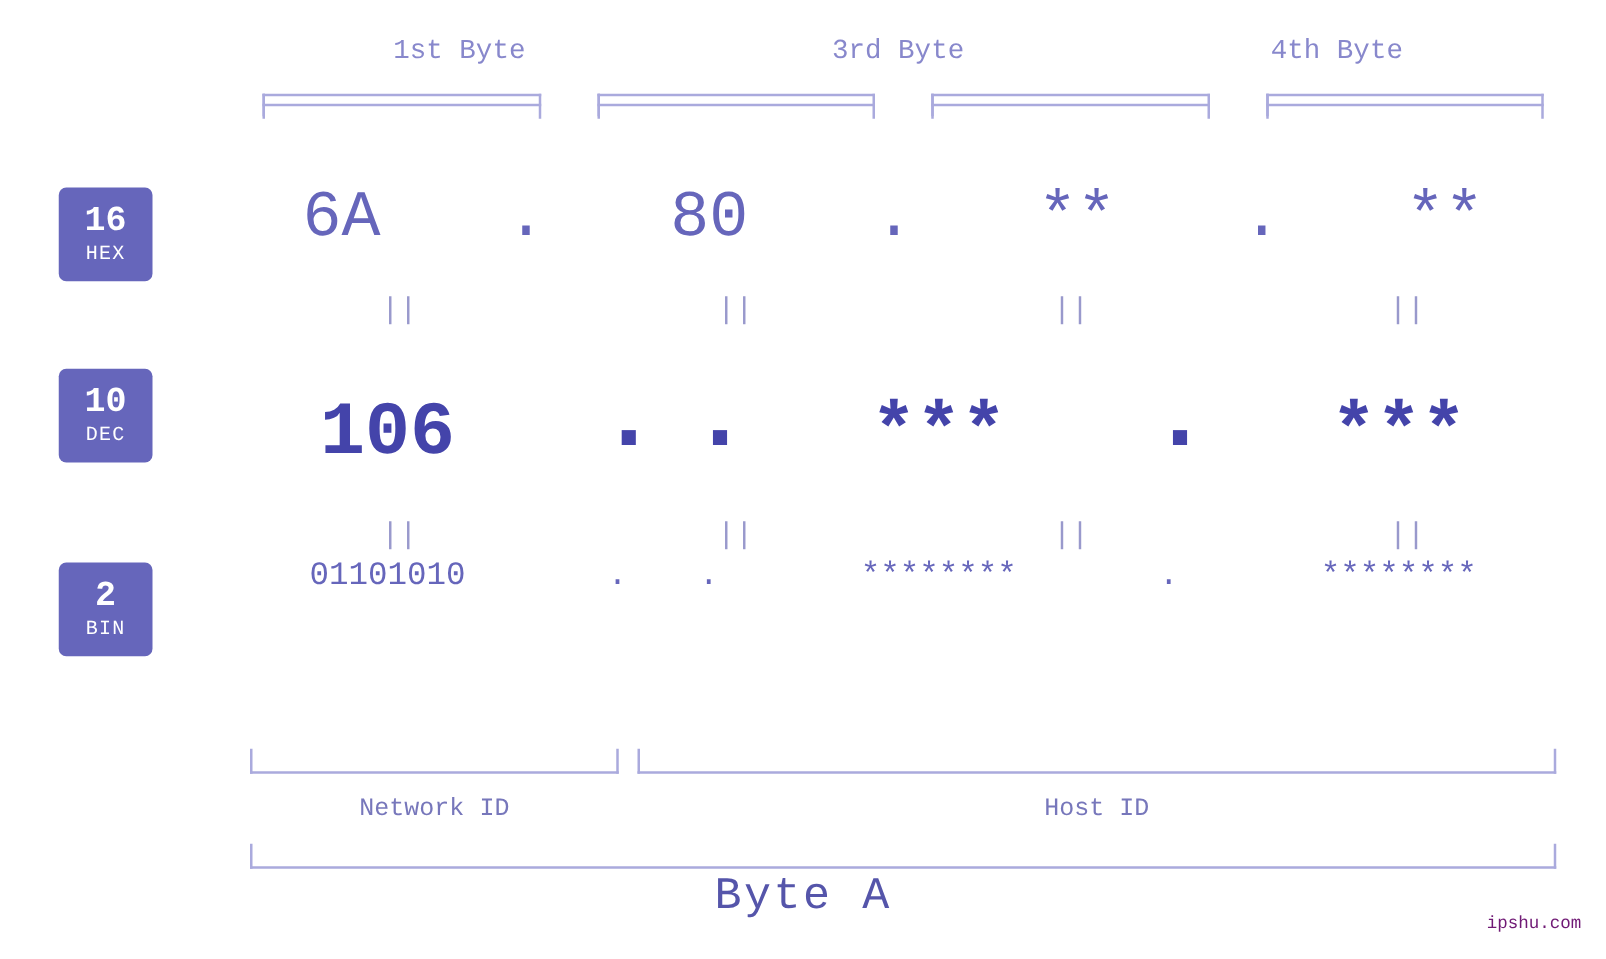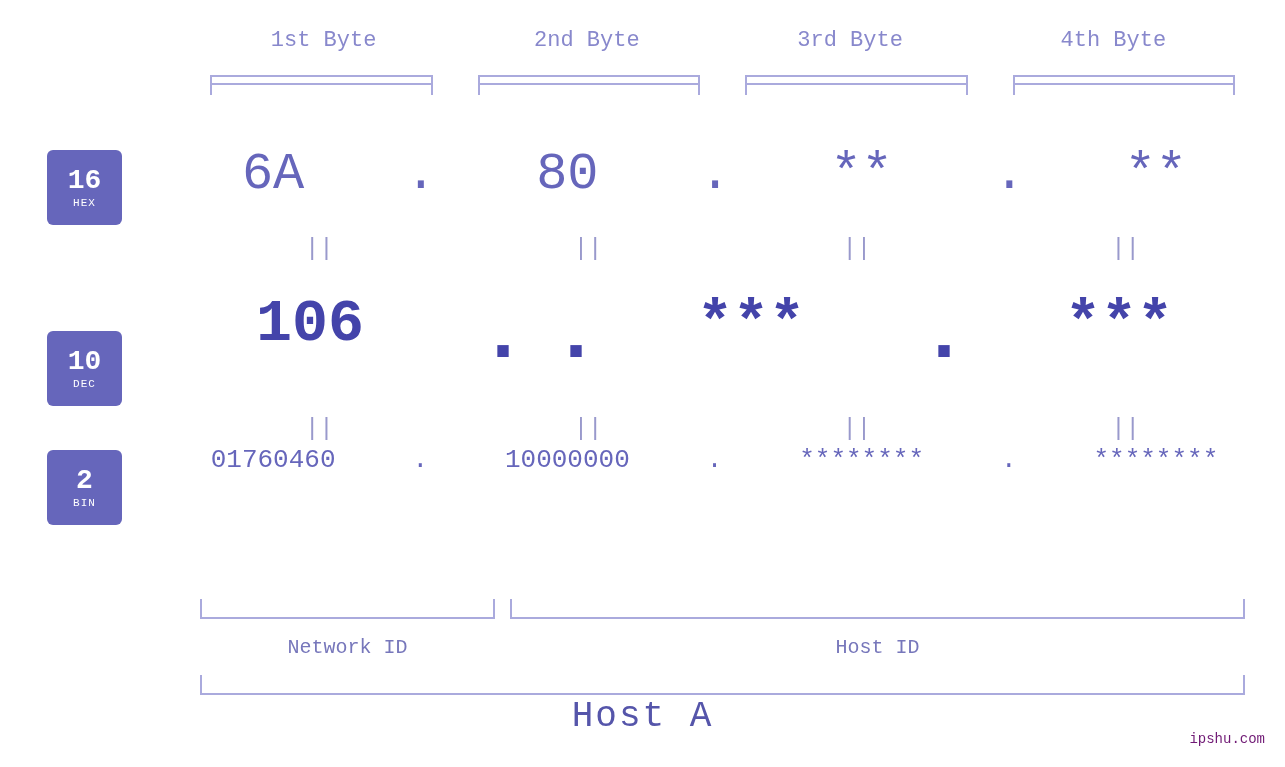--- a/index.html
+++ b/index.html
@@ -87,42 +87,42 @@
       font-family: 'Courier New', Courier, monospace;
     }
 
     .base-label .base-num {
       font-size: 28px;
       font-weight: bold;
       line-height: 1.1;
     }
 
     .base-label .base-name {
-      font-size: 11px;
+      font-size: 16px;
       font-weight: normal;
       letter-spacing: 1px;
     }
 
     
     .row-hex {
       top: 145px;
     }
     .row-dec {
       top: 290px;
     }
     .row-bin {
       top: 445px;
     }
 
     .data-row {
       position: absolute;
       left: 184px;
       right: 40px;
       display: flex;
-      align-items: flex-start;
+      align-items: flex-end;
       gap: 43px;
     }
 
     .cell {
       flex: 1;
       text-align: center;
       color: #6666bb;
       font-family: 'Courier New', Courier, monospace;
     }
 
@@ -237,21 +237,20 @@
     }
 
   </style>
 </head>
 <body>
 
 <div class="container">
 
   <div class="byte-headers">
     <div class="byte-header">1st Byte</div>
-    <div class="byte-header">2nd Byte</div>
     <div class="byte-header">3rd Byte</div>
     <div class="byte-header">4th Byte</div>
   </div>
 
   <div class="brackets-row">
     <div class="bracket" style="margin-right:5px;">
       <div class="bracket-top-line"></div>
       <div class="bracket-left-line"></div>
       <div class="bracket-right-line"></div>
     </div>
@@ -293,21 +292,21 @@
   <div class="equals-row equals-row-1">
     <div class="eq-cell">||</div>
     <div class="eq-dot"></div>
     <div class="eq-cell">||</div>
     <div class="eq-dot"></div>
     <div class="eq-cell">||</div>
     <div class="eq-dot"></div>
     <div class="eq-cell">||</div>
   </div>
 
-  <div class="base-label base-dec" style="position:absolute; left:47px;margin-top:36px;">
+  <div class="base-label base-dec" style="position:absolute; left:47px;">
     <span class="base-num">10</span>
     <span class="base-name">DEC</span>
   </div>
 
   <div class="data-row row-dec">
     <div class="cell dec-value">106</div>
     <div class="dot dec-dot">.</div>
     <div class="dot dec-dot">.</div>
     <div class="cell dec-value">***</div>
     <div class="dot dec-dot">.</div>
@@ -323,23 +322,22 @@
     <div class="eq-dot"></div>
     <div class="eq-cell">||</div>
   </div>
 
   <div class="base-label base-bin" style="position:absolute; left:47px;">
     <span class="base-num">2</span>
     <span class="base-name">BIN</span>
   </div>
 
   <div class="data-row row-bin">
-    <div class="cell bin-value">01760460</div>
+    <div class="cell bin-value">01101010</div>
     <div class="dot" style="font-size:26px;">.</div>
-    <div class="cell bin-value">10000000</div>
     <div class="dot" style="font-size:26px;">.</div>
     <div class="cell bin-value">********</div>
     <div class="dot" style="font-size:26px;">.</div>
     <div class="cell bin-value">********</div>
   </div>
 
   <div style="
     position:absolute;
     bottom: 148px;
     left: 200px;
@@ -387,17 +385,17 @@
     position:absolute;
     bottom: 72px;
     left: 200px;
     right: 40px;
     height: 20px;
     border-left: 2px solid #aaaadd;
     border-bottom: 2px solid #aaaadd;
     border-right: 2px solid #aaaadd;
   "></div>
 
-  <div class="class-label">Host A</div>
+  <div class="class-label">Byte A</div>
 
   <div class="watermark">ipshu.com</div>
 
 </div>
 
 </body></html>

